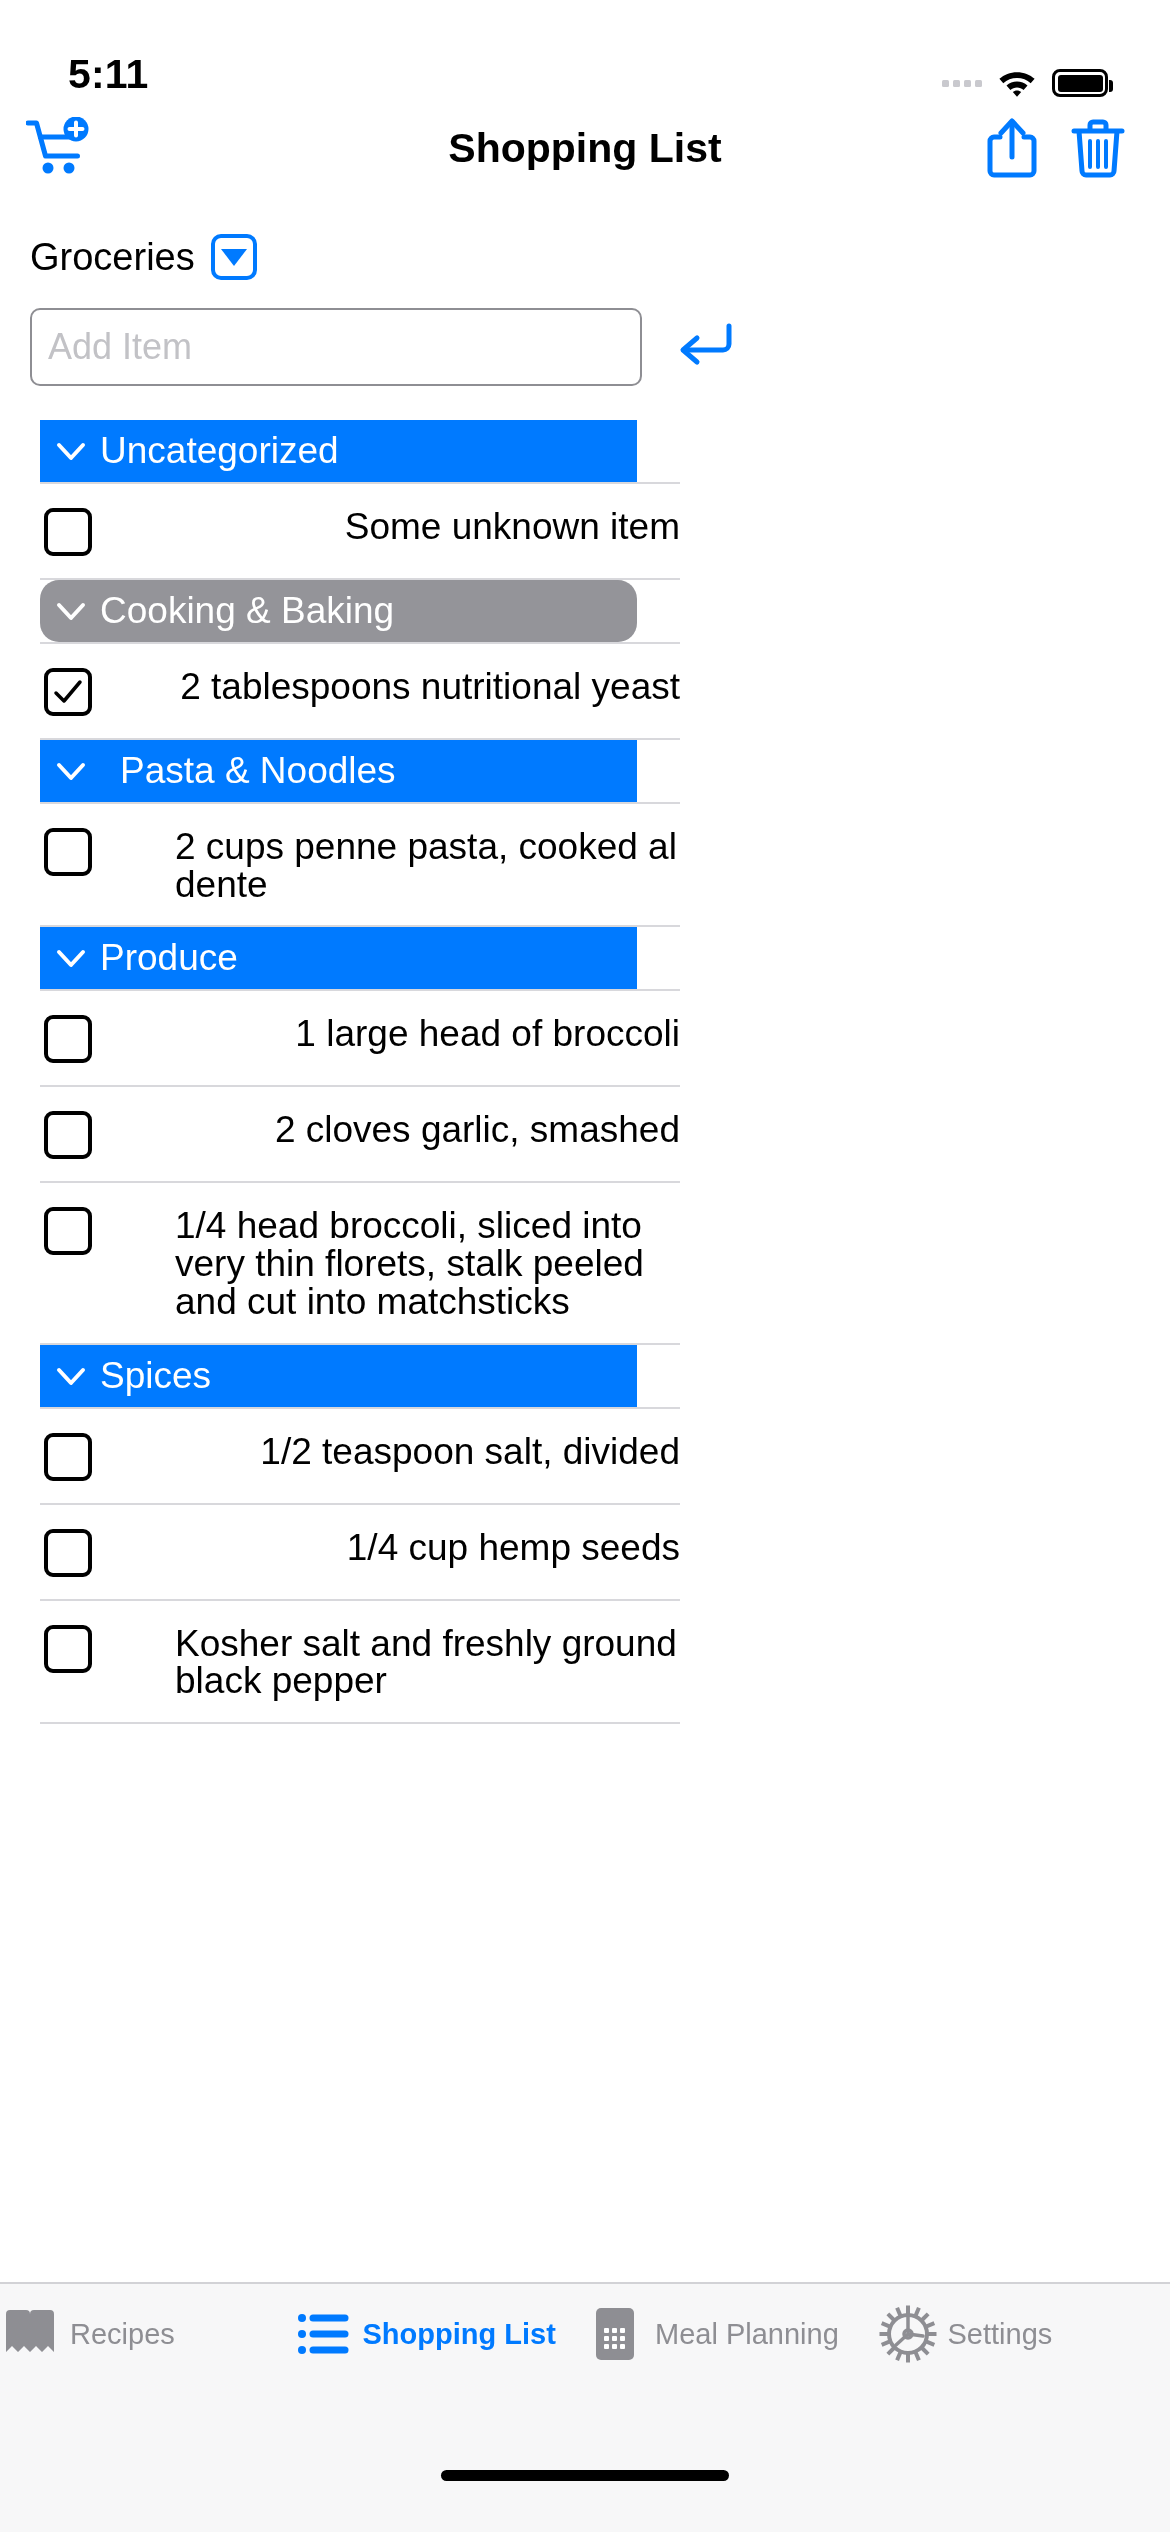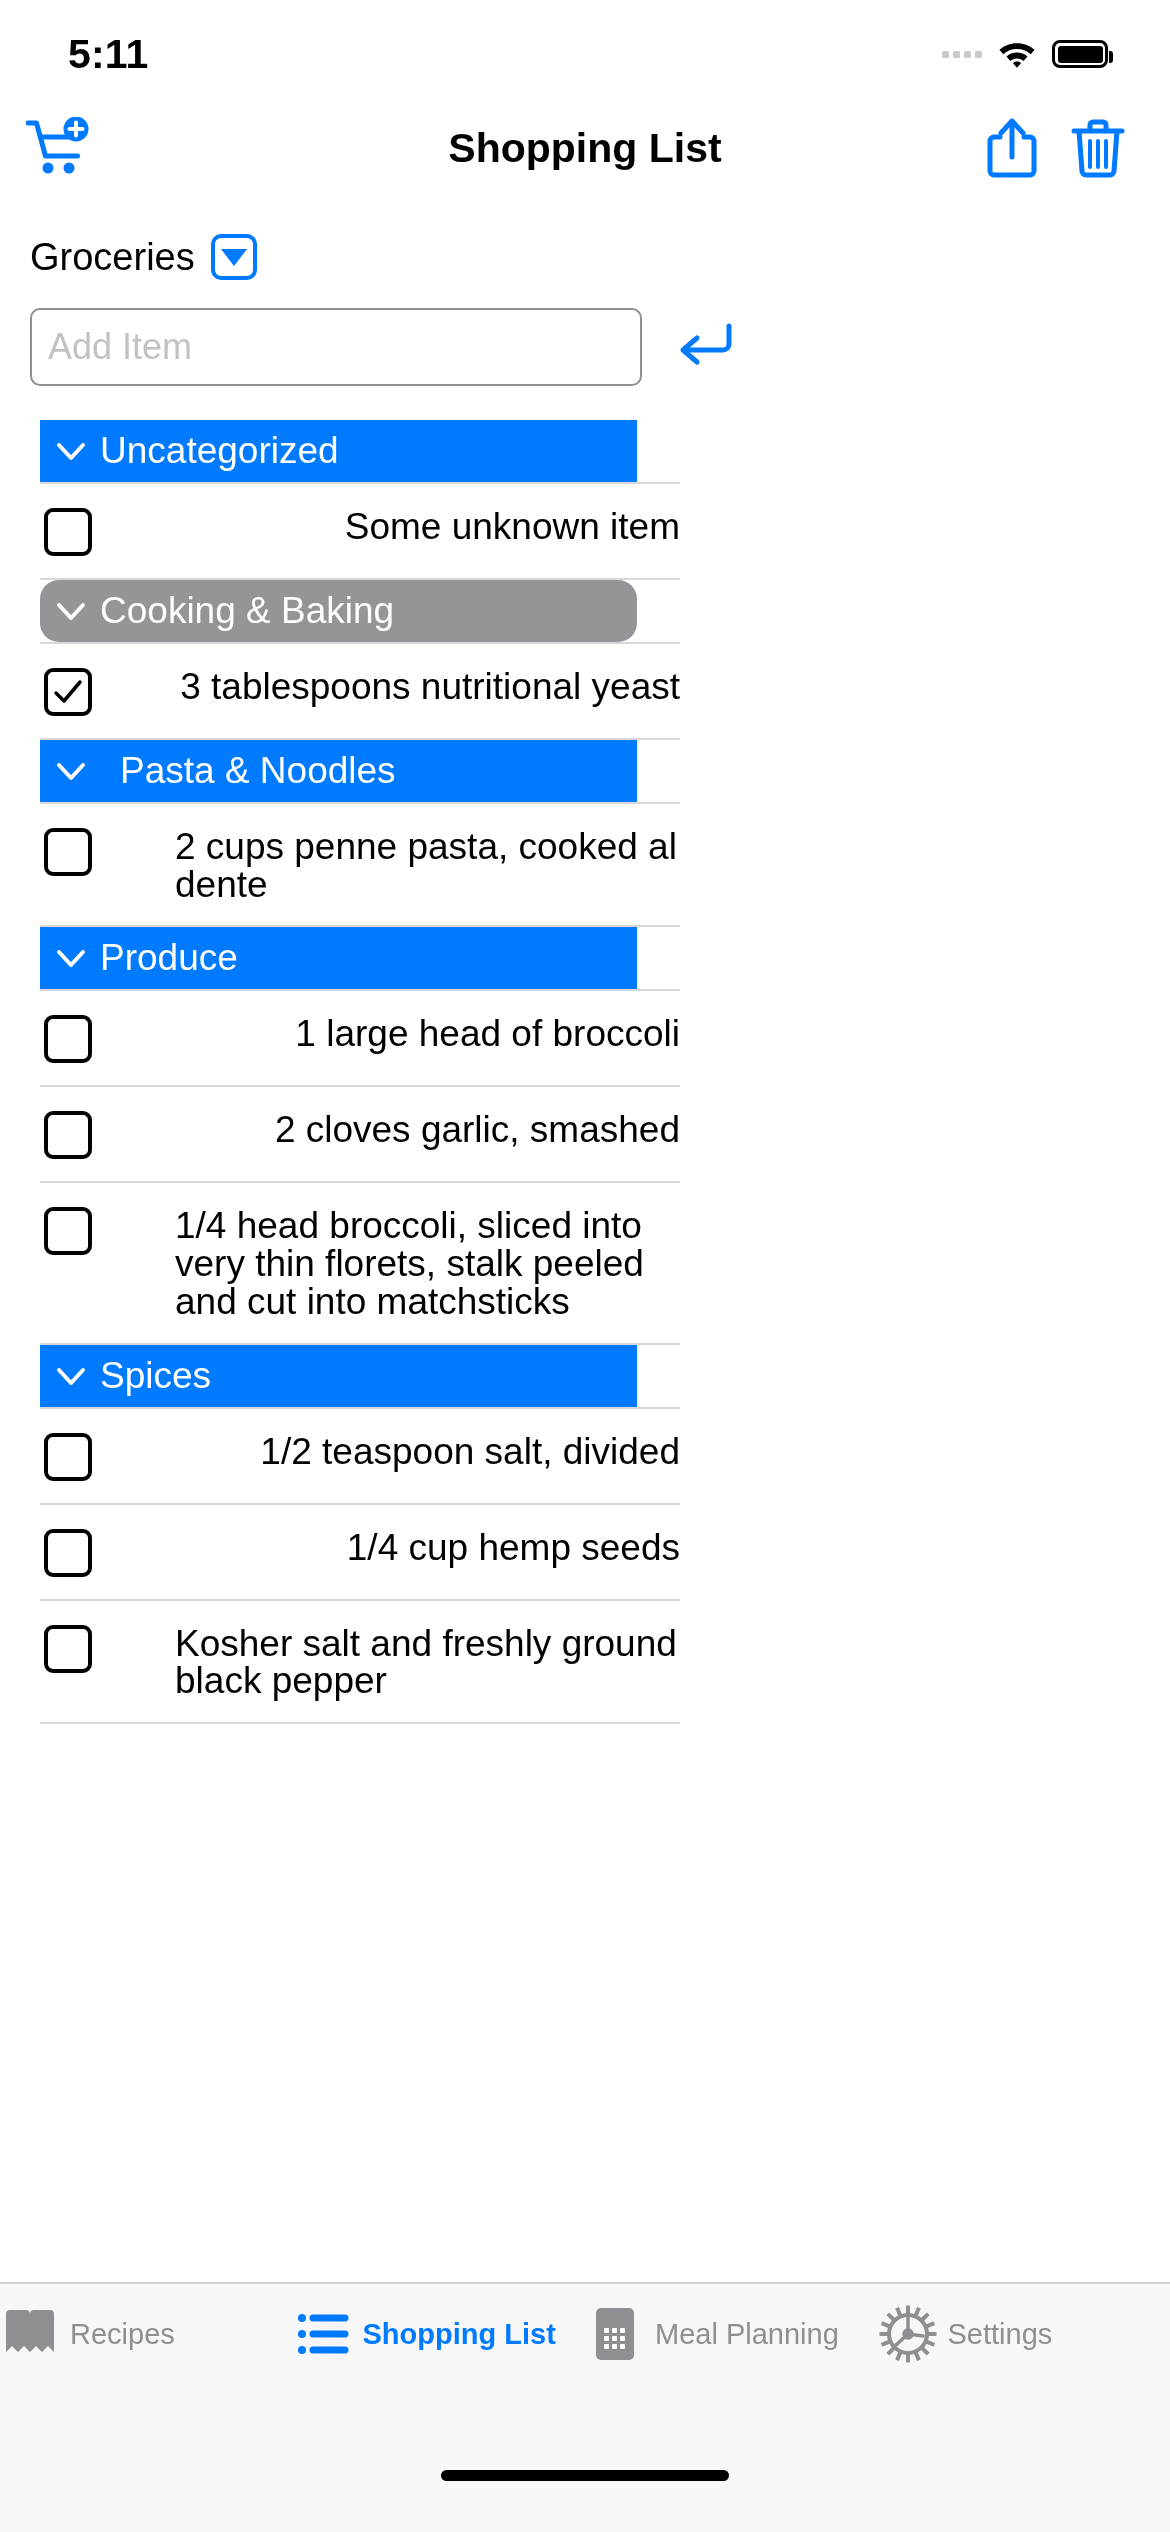--- a/index.html
+++ b/index.html
@@ -13,21 +13,21 @@
     position: relative;
     width: 1170px; height: 2532px;
     background: #ffffff;
     display: flex; flex-direction: column;
   }
 
   
   .statusbar {
     height: 98px;
     flex: 0 0 98px;
-    display: flex; align-items: center;
+    display: flex; align-items: flex-end;
     padding: 0 62px 0 68px;
     position: relative;
   }
   .status-time {
     font-size: 41px;
     font-weight: 700;
     color: #000;
     letter-spacing: 0.2px;
     margin-top: 10px;
   }
@@ -293,21 +293,21 @@
         </span>
         <span class="section-title">Cooking &amp; Baking</span>
       </div>
       <div class="sep"></div>
       <div class="item-row">
         <div class="chk">
           <svg width="34" height="34" viewBox="0 0 34 34">
             <path d="M5 18 L13 26 L29 7" fill="none" stroke="#000" stroke-width="3.5" stroke-linecap="round" stroke-linejoin="round"></path>
           </svg>
         </div>
-        <div class="item-text">3 tablespoons nutritional yeast</div>
+        <div class="item-text">2 tablespoons nutritional yeast</div>
       </div>
       <div class="sep"></div>
       <div class="section-head" style="background: rgb(0, 122, 255); gap: 20px;">
         <span class="chev">
           <svg width="40" height="40" viewBox="0 0 40 40">
             <path d="M8 14 L20 27 L32 14" fill="none" stroke="#ffffff" stroke-width="4" stroke-linecap="round" stroke-linejoin="round"></path>
           </svg>
         </span>
         <span class="section-title">Pasta &amp; Noodles</span>
       </div>

